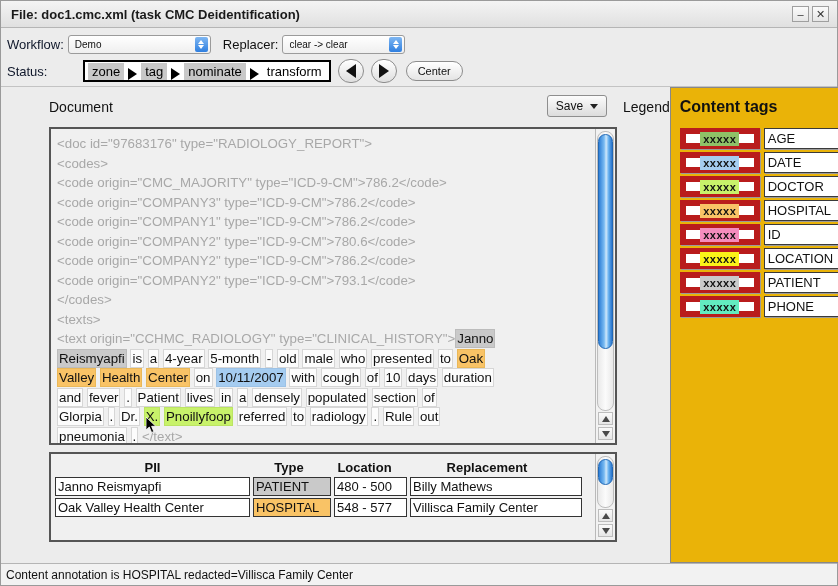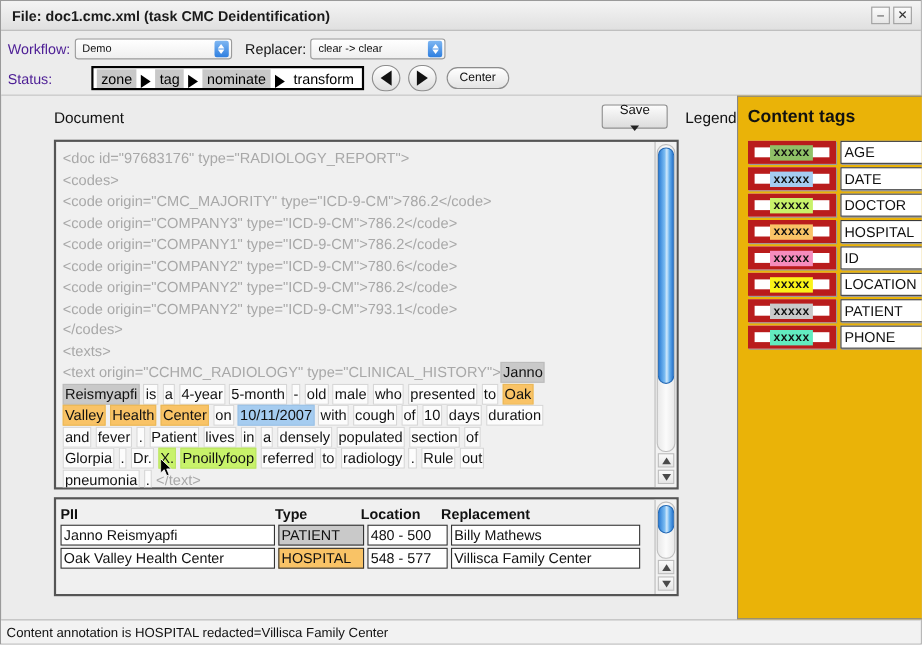--- a/index.html
+++ b/index.html
@@ -18,21 +18,21 @@
             padding:0 4px 0 10px;box-sizing:border-box;position:relative;}
   .titlebar .title{font-size:13px;font-weight:bold;color:#1a1a1a;letter-spacing:0;}
   .winbtns{margin-left:auto;display:flex;gap:3px;padding-right:4px;}
   .winbtn{width:17px;height:16px;border:1px solid #9f9f9f;background:linear-gradient(#fbfbfb,#e6e6e6);
           font-size:11px;line-height:14px;text-align:center;color:#333;box-sizing:border-box;}
 
   
   .toolbar{flex:0 0 58px;background:#ececec;border-bottom:1px solid #c3c3c3;
            padding:4px 0 0 6px;box-sizing:border-box;}
   .trow{display:flex;align-items:center;height:24px;margin-bottom:3px;}
-  .tlabel{font-size:13px;color:#4c1d95;}
+  .tlabel{font-size:13px;color:#0f172a;}
   .tlabel.w{width:72px;}
   .combo{height:19px;border:1px solid #9b9b9b;border-radius:3px;
          background:linear-gradient(#ffffff,#efefef);display:flex;align-items:center;
          margin-left:4px;box-sizing:border-box;position:relative;padding-left:6px;}
   .combo .cval{font-size:10px;color:#111;font-family:"Liberation Sans",sans-serif;}
   .combo .carrows{position:absolute;right:2px;top:1px;width:13px;height:15px;
         border-radius:2px;background:linear-gradient(#7fb7f2,#2f7fe0);
         display:flex;flex-direction:column;align-items:center;justify-content:center;}
   .combo .carrows i{display:block;width:0;height:0;border-left:3px solid transparent;
         border-right:3px solid transparent;}
@@ -61,21 +61,21 @@
 
   
   .body{flex:1 1 auto;display:flex;padding:0 8px 0 8px;box-sizing:border-box;position:relative;}
   .leftcol{width:608px;display:flex;flex-direction:column;margin-left:40px;}
   .rightcol{width:206px;margin-left:6px;display:flex;flex-direction:row;}
 
   .sectionhdr{height:40px;display:flex;align-items:center;font-size:14px;color:#111;position:relative;}
   .savebtn{position:absolute;right:10px;top:8px;height:22px;min-width:60px;
            border:1px solid #8e8e8e;border-radius:3px;
            background:linear-gradient(#fcfcfc,#dcdcdc);display:flex;align-items:center;
-           justify-content:center;gap:7px;padding:0 7px;font-size:12px;color:#111;box-sizing:border-box;flex-direction:column;}
+           justify-content:center;gap:7px;padding:0 7px;font-size:12px;color:#111;box-sizing:border-box;}
   .savebtn .cv{width:0;height:0;border-left:4px solid transparent;border-right:4px solid transparent;
                border-top:5px solid #222;}
 
   
   .docpane{flex:0 0 318px;border:2px solid #555;background:#f0f0f0;
            display:flex;box-sizing:border-box;overflow:hidden;}
   .doctext{flex:1 1 auto;padding:5px 4px 0 6px;overflow:hidden;
            font-family:"Liberation Sans",sans-serif;font-size:13.3px;line-height:19.5px;color:#111;}
   .doctext .xml{color:#a8a8a8;}
   .tok{display:inline-block;border:1px solid #d6d6d6;background:#fdfdfd;padding:0 1px;margin:0;
@@ -100,21 +100,21 @@
            display:flex;align-items:center;justify-content:center;box-sizing:border-box;}
   .vsb .ar i{width:0;height:0;border-left:4px solid transparent;border-right:4px solid transparent;}
   .vsb .ar i.u{border-bottom:6px solid #4a4a4a;}
   .vsb .ar i.d{border-top:6px solid #4a4a4a;}
 
   
   .tablepane{margin-top:7px;flex:0 0 90px;border:2px solid #555;background:#f0f0f0;
              display:flex;box-sizing:border-box;overflow:hidden;}
   .tblinner{flex:1 1 auto;padding:3px 3px 0 4px;overflow:hidden;}
   .thead{display:flex;font-size:13px;font-weight:bold;color:#111;height:20px;align-items:center;}
-  .th{}
+  .th{text-align:center;}
   .c1{width:195px;} .c2{width:78px;} .c3{width:73px;} .c4{width:172px;}
   .trow2{display:flex;gap:3px;margin-bottom:2px;}
   .cell{border:1px solid #333;background:#fff;font-size:13px;color:#111;height:19px;
         line-height:18px;padding:0 2px;box-sizing:border-box;overflow:hidden;white-space:nowrap;}
   .cell.type-pat{background:#c9c9c9;}
   .cell.type-hosp{background:#f9c366;}
 
   
   .legendpane{flex:0 0 290px;border:1px solid #888;background:#eab308;
               padding:10px 9px;box-sizing:border-box;}

